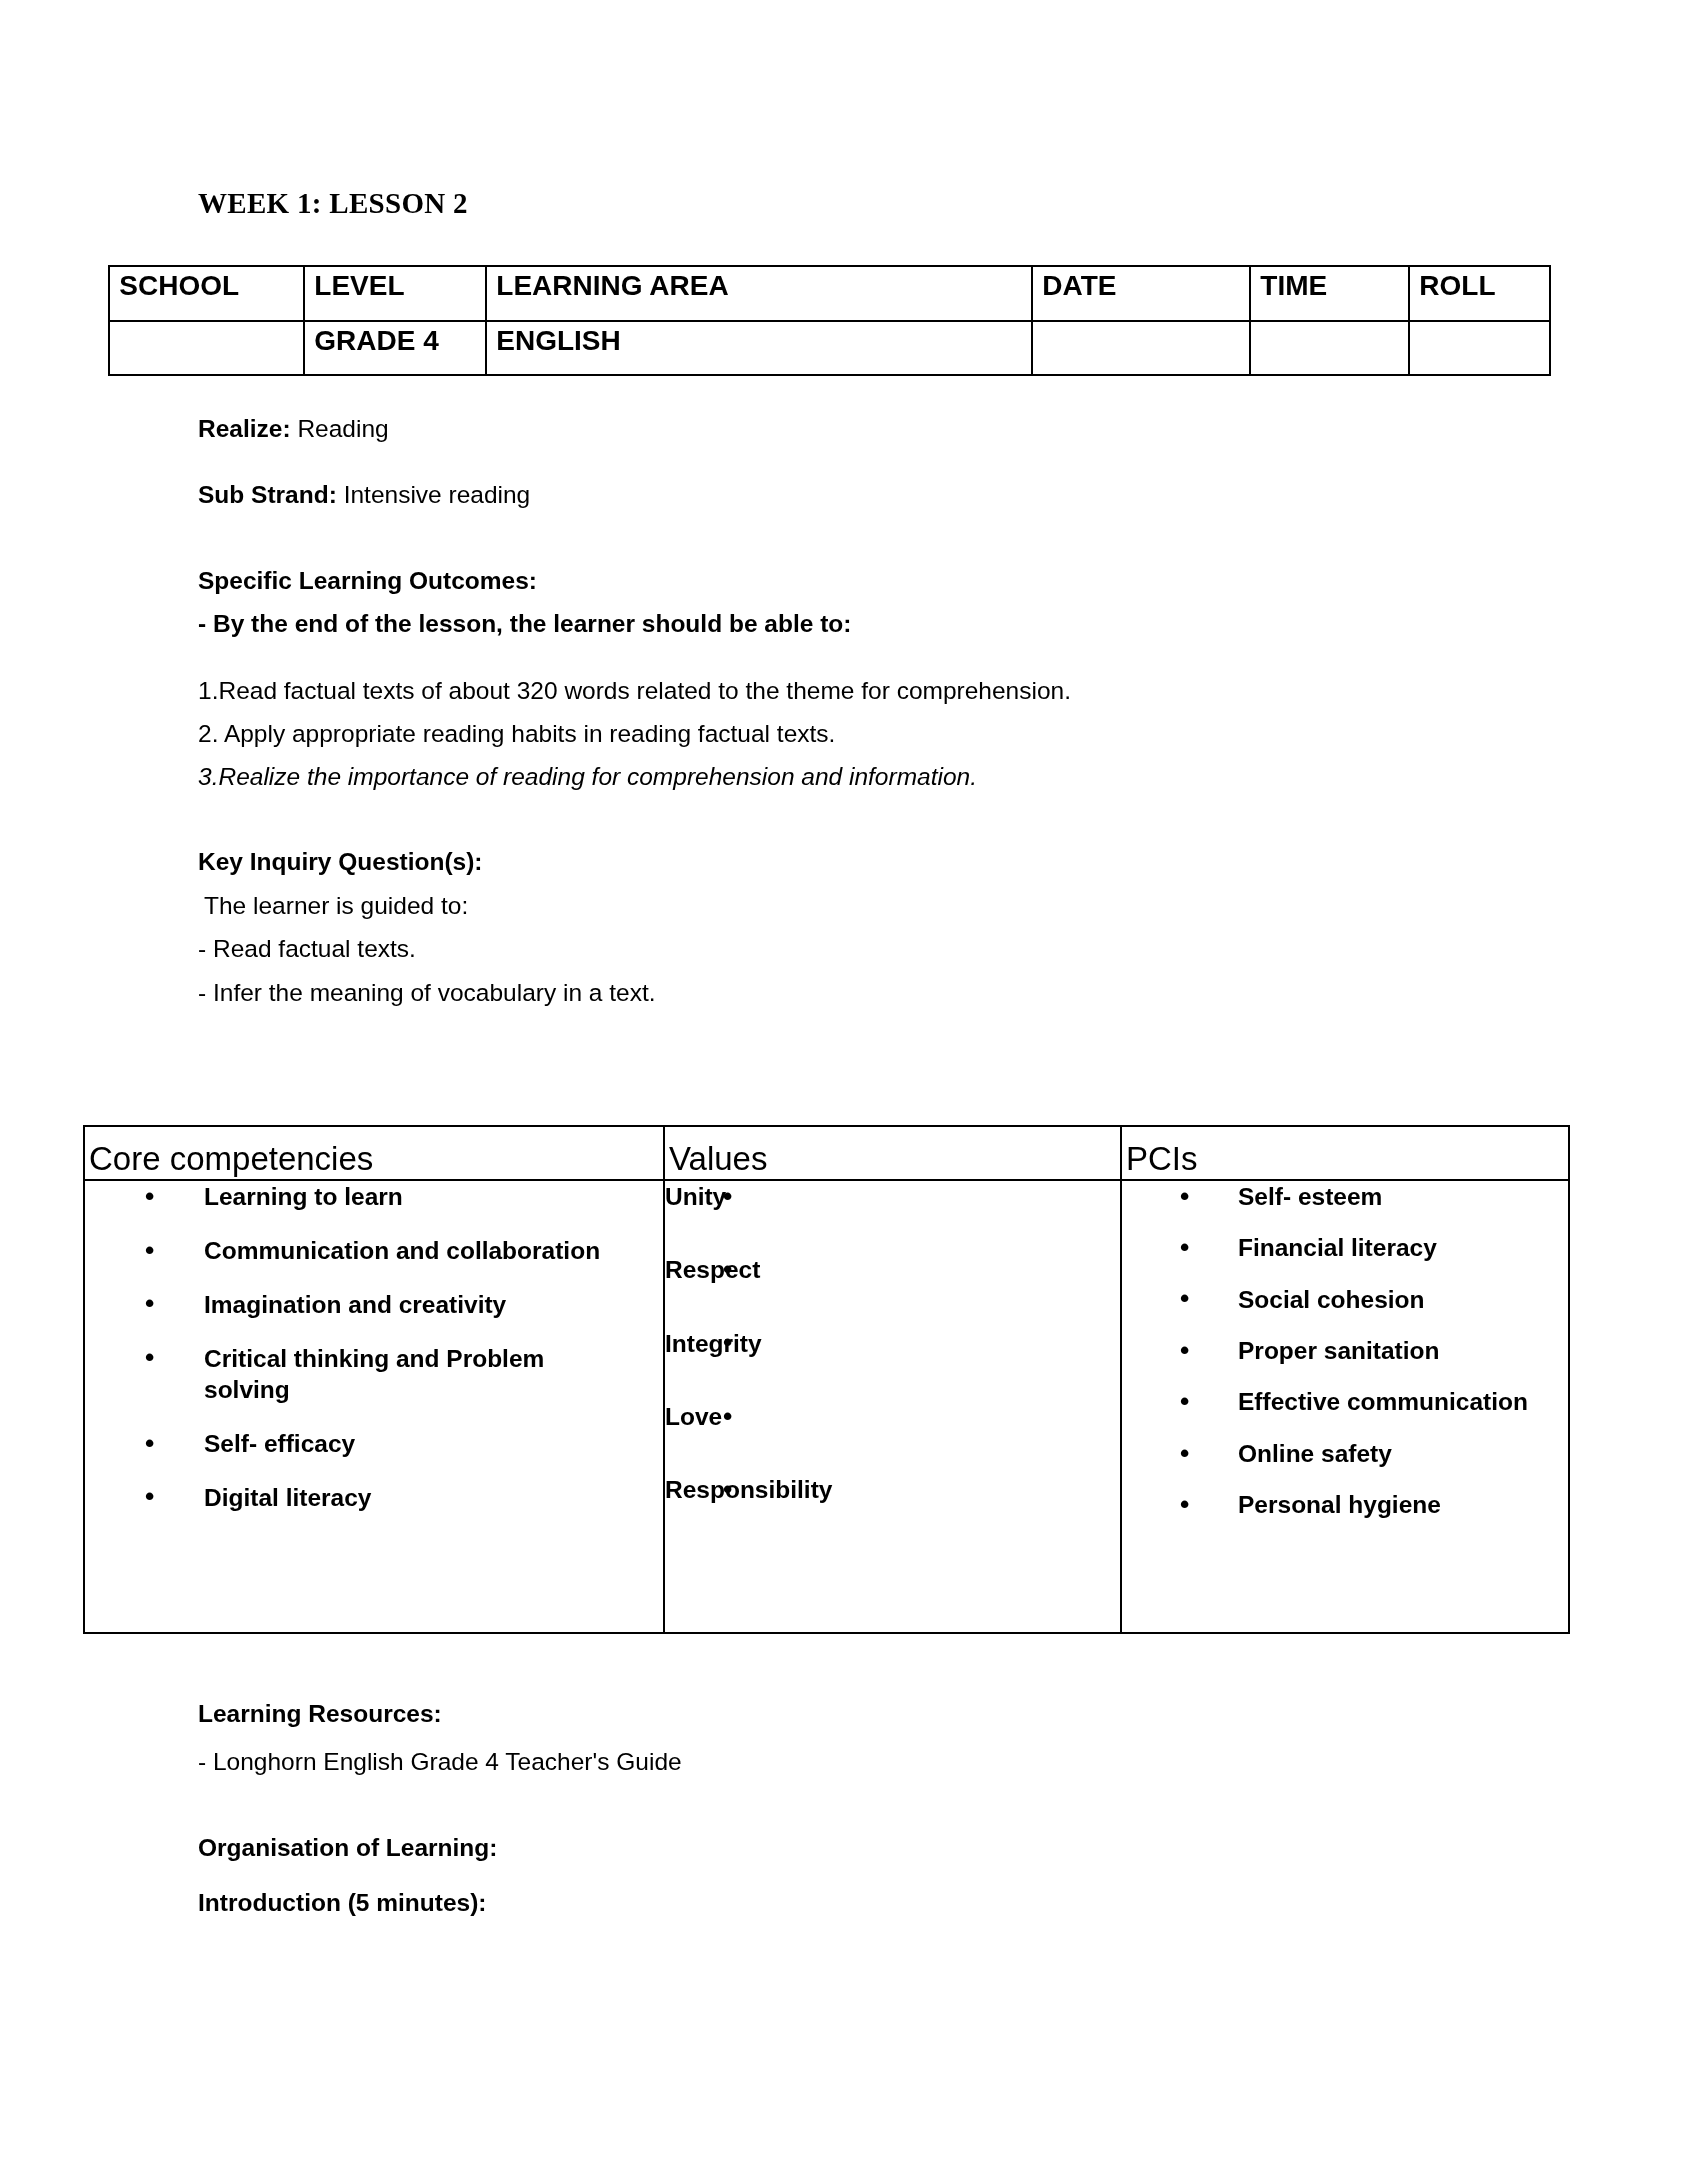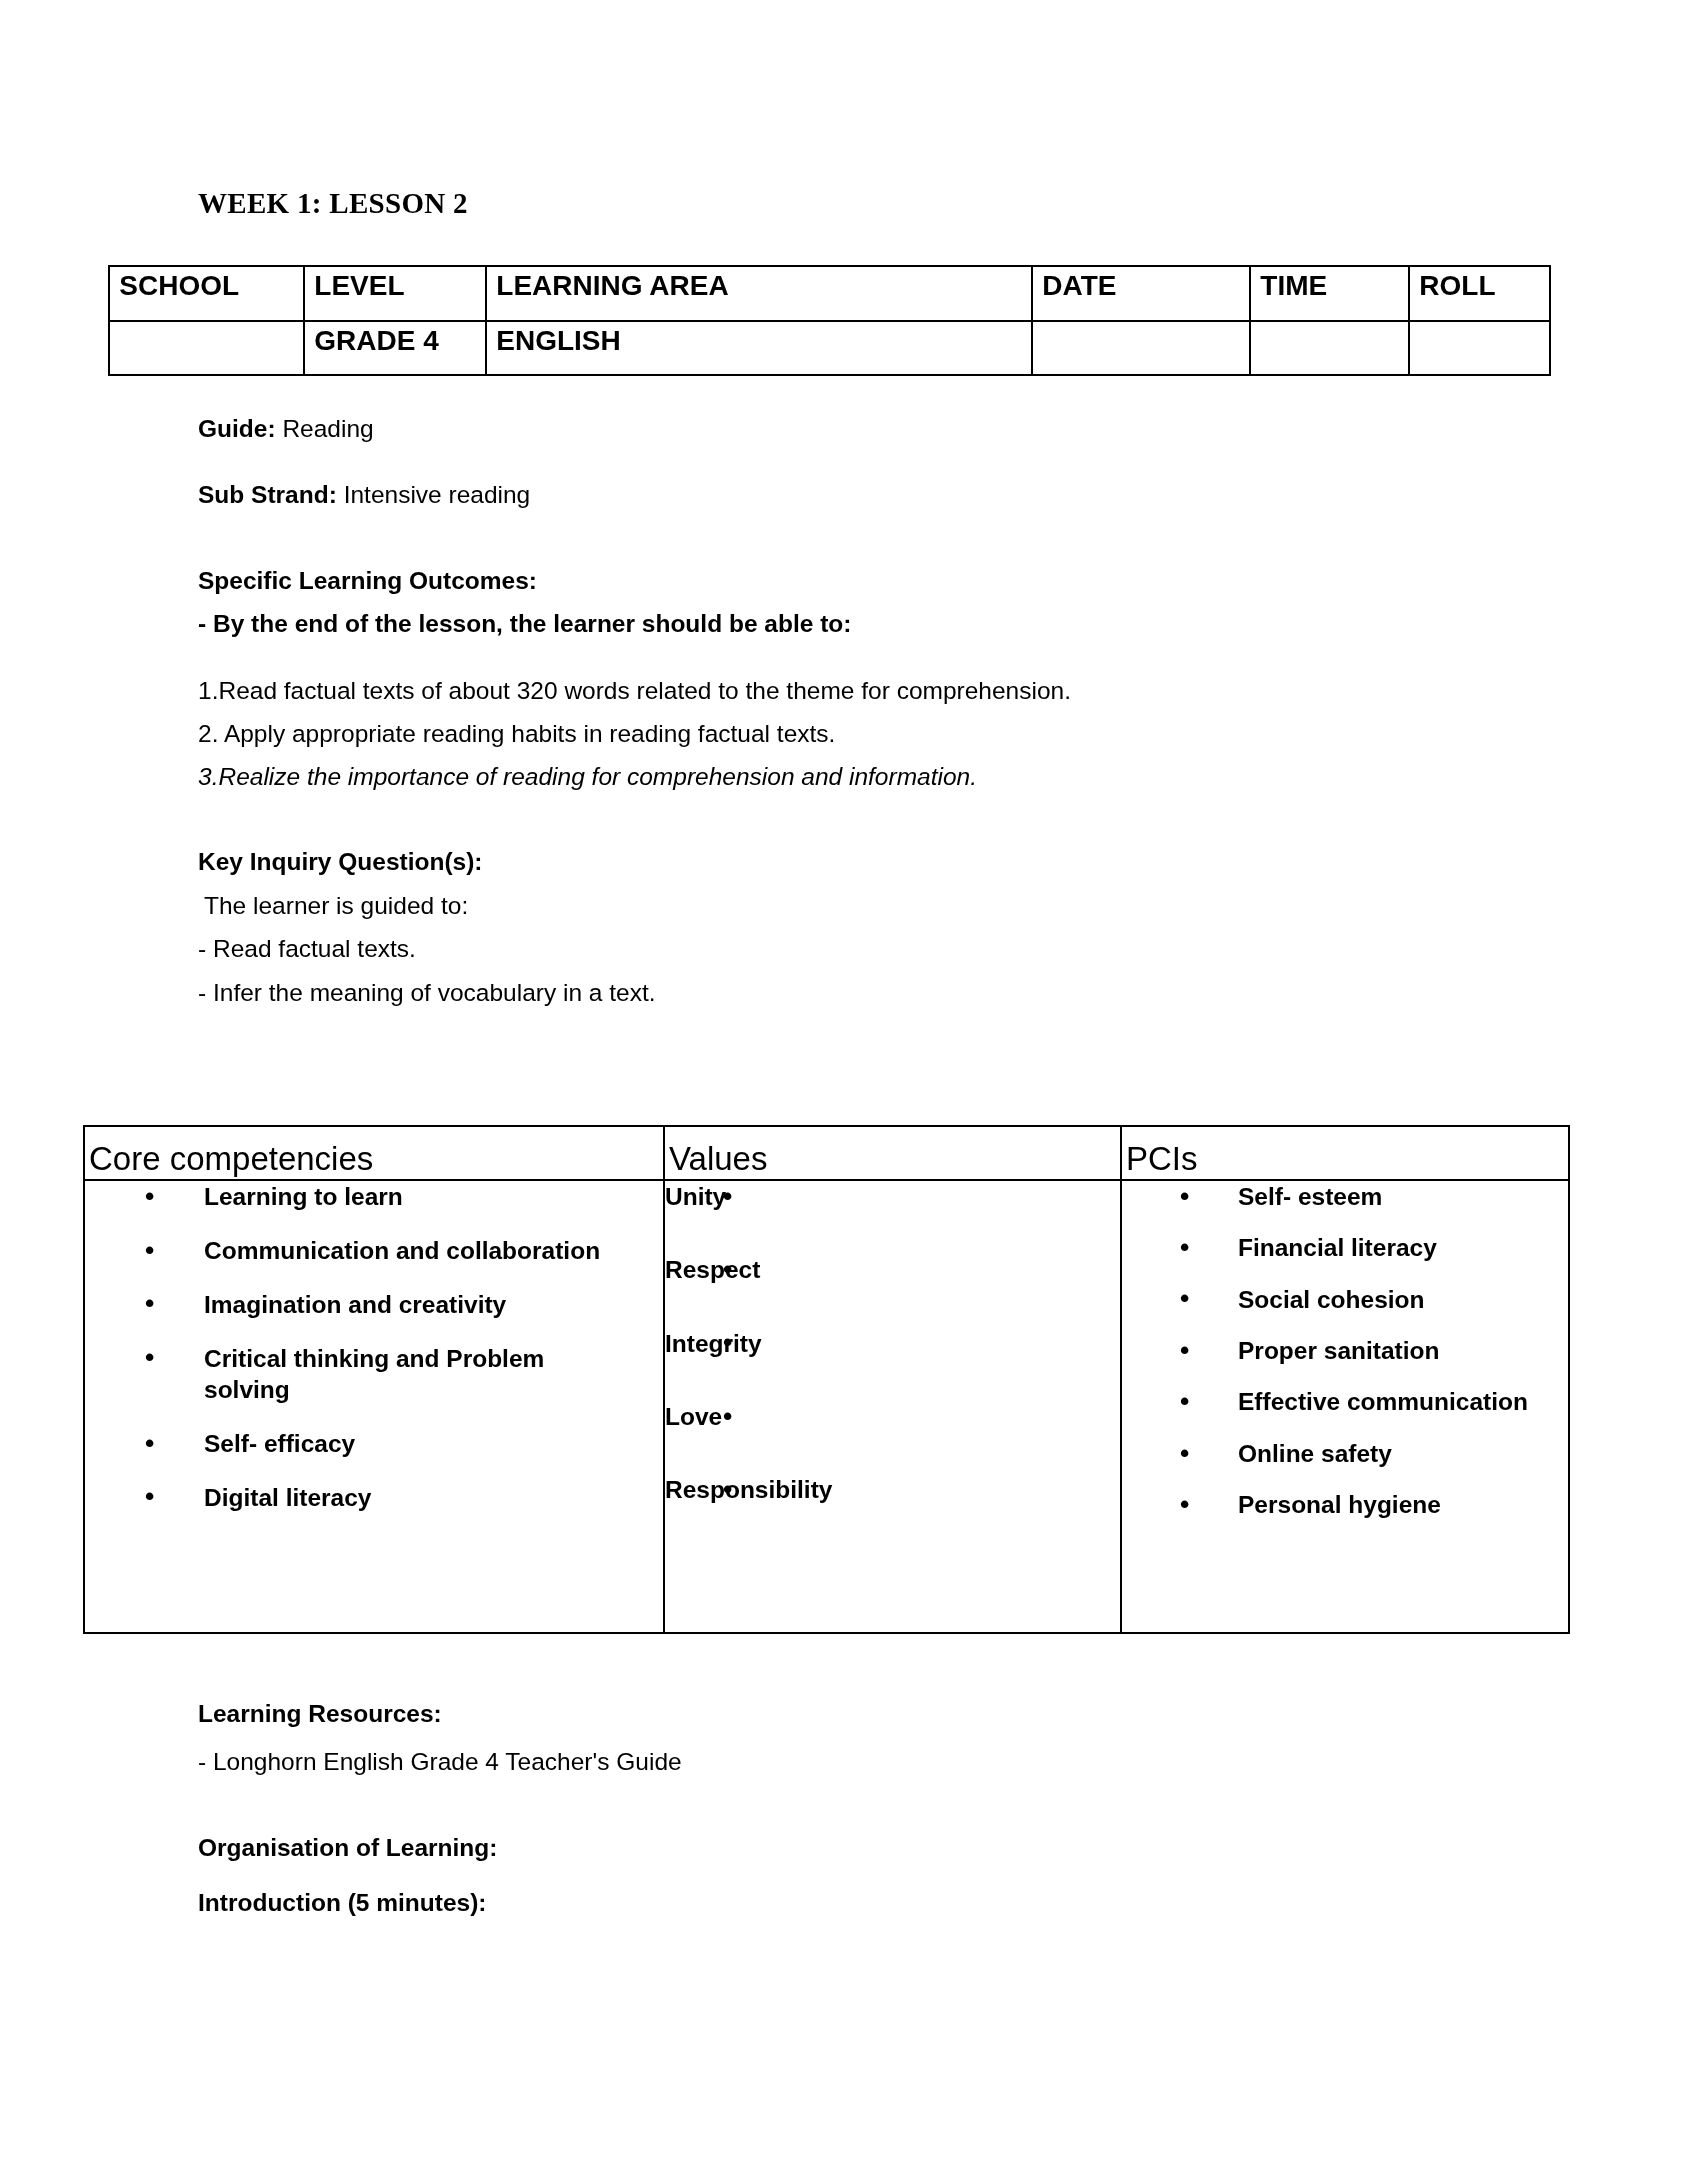--- a/index.html
+++ b/index.html
@@ -227,21 +227,21 @@
         <td>GRADE 4</td>
         <td>ENGLISH</td>
         <td></td>
         <td></td>
         <td></td>
       </tr>
     </tbody>
   </table>
 
   <div class="body-text t-strand">
-    <span class="lbl">Guide:</span><span> Reading</span>
+    <span class="lbl">Realize:</span><span> Reading</span>
   </div>
 
   <div class="body-text t-substrand">
     <span class="lbl">Sub Strand:</span><span> Intensive reading</span>
   </div>
 
   <div class="body-text bold-line t-slo-head">Specific Learning Outcomes:</div>
   <div class="body-text bold-line t-slo-sub">- By the end of the lesson, the learner should be able to:</div>
   <div class="body-text t-slo-1">1.Read factual texts of about 320 words related to the theme for comprehension.</div>
   <div class="body-text t-slo-2">2. Apply appropriate reading habits in reading factual texts.</div>

